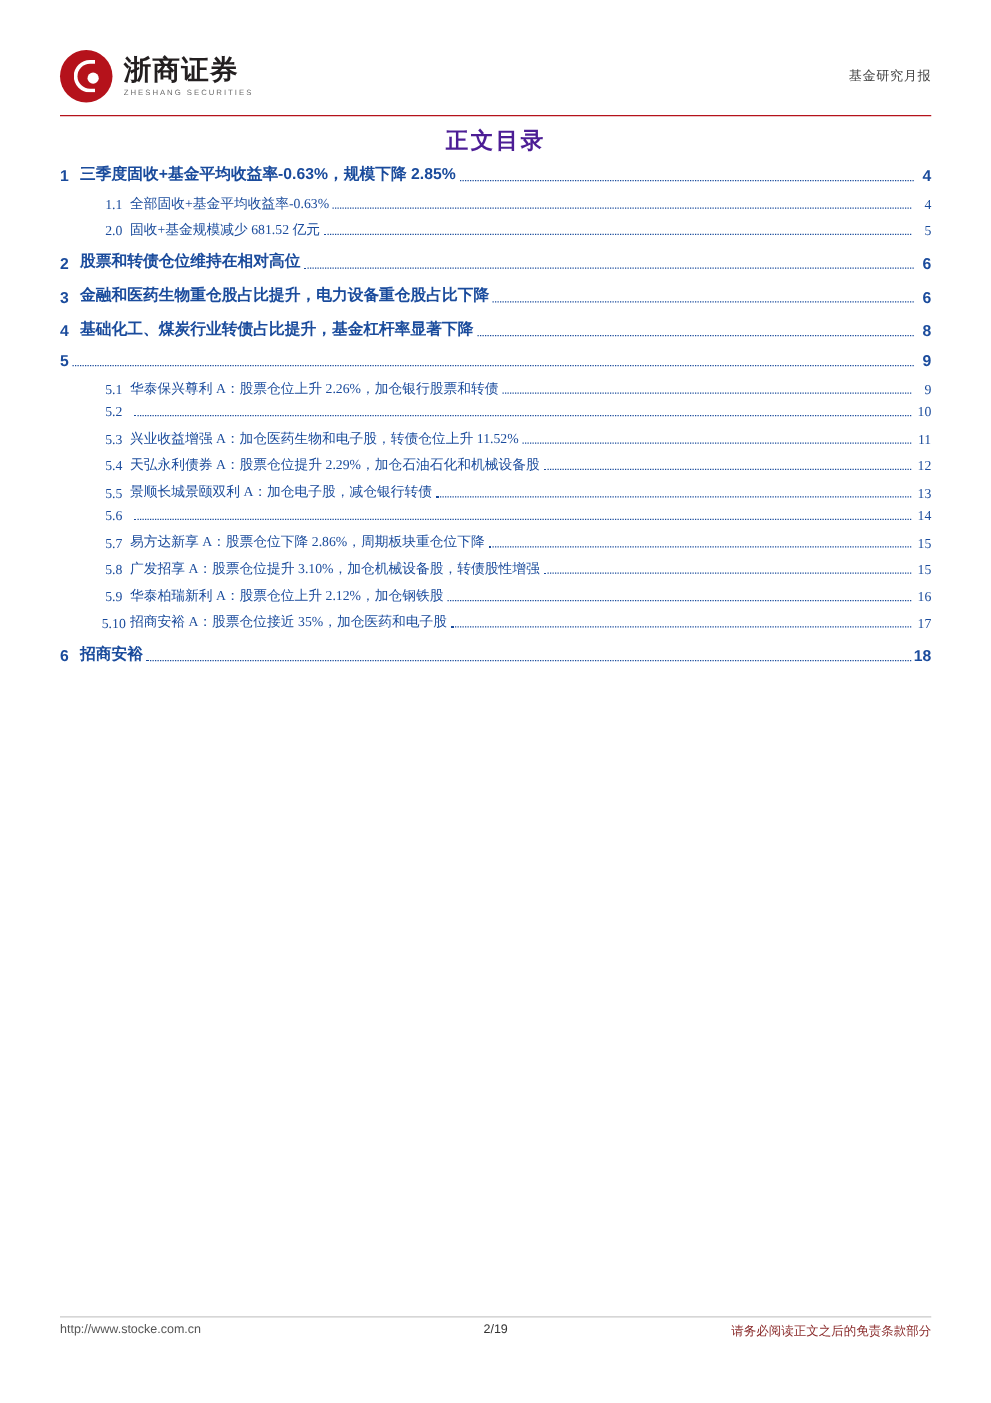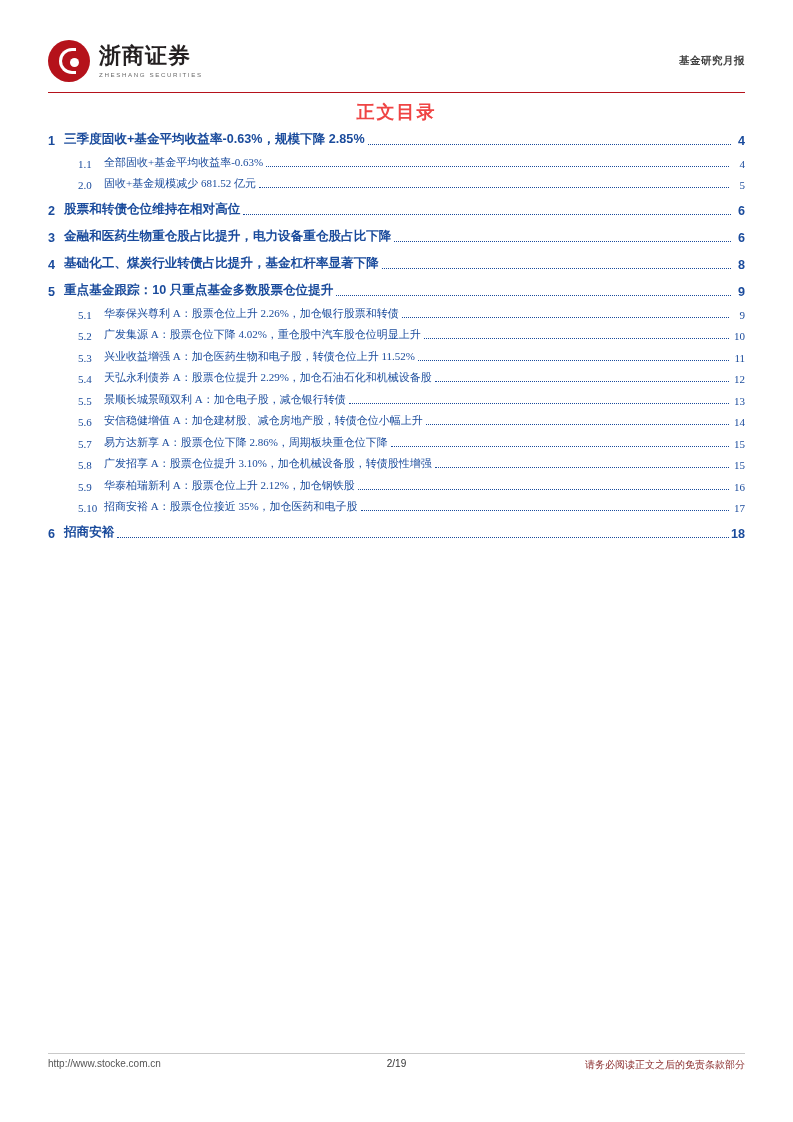--- a/index.html
+++ b/index.html
@@ -88,41 +88,40 @@
     margin-top: 3px;
   }
   .header-right {
     position: absolute;
     right: 0;
     top: 14px;
     font-family: "Liberation Sans", sans-serif;
     font-size: 10.5px;
     color: #3f3f3f;
     letter-spacing: 0.5px;
-    font-weight: bold;
   }
   .header-rule {
     position: absolute;
     left: 48px;
     right: 48px;
     top: 92px;
     border-top: 1.6px solid #b5121b;
   }
 
   
   .toc-title {
     position: absolute;
     top: 100px;
     left: 0;
     right: 0;
     text-align: center;
     font-family: "Liberation Sans", sans-serif;
     font-size: 18px;
     font-weight: bold;
-    color: #ef4444;
+    color: #4c1d95;
     letter-spacing: 2px;
   }
 
   
   .toc {
     position: absolute;
     top: 131px;
     left: 48px;
     right: 48px;
   }
@@ -160,20 +159,21 @@
   .lvl2 {
     font-family: "Liberation Serif", serif;
     font-size: 11px;
     margin-top: 6.5px;
     padding-left: 30px;
     color: #1a4b9c;
   }
   .lvl2 .num {
     display: inline-block;
     min-width: 26px;
+    text-align: center;
   }
   .lvl2 .pg {
     min-width: 14px;
   }
   .lvl1:first-child {
     margin-top: 0;
   }
 
   
   .footer-rule {
@@ -272,35 +272,33 @@
 
     <div class="toc-row lvl1">
       <span class="lbl">4</span>
       <span class="lbl" style="padding-left:9px">基础化工、煤炭行业转债占比提升，基金杠杆率显著下降</span>
       <span class="dots"></span>
       <span class="pg">8</span>
     </div>
 
     <div class="toc-row lvl1">
       <span class="lbl">5</span>
-      <span class="lbl" style="padding-left:9px">重点基金跟踪：10 只重点基金多数股票仓位提升</span>
       <span class="dots"></span>
       <span class="pg">9</span>
     </div>
 
     <div class="toc-row lvl2">
       <span class="lbl num">5.1</span>
       <span class="lbl">华泰保兴尊利 A：股票仓位上升 2.26%，加仓银行股票和转债</span>
       <span class="dots"></span>
       <span class="pg">9</span>
     </div>
 
     <div class="toc-row lvl2">
       <span class="lbl num">5.2</span>
-      <span class="lbl">广发集源 A：股票仓位下降 4.02%，重仓股中汽车股仓位明显上升</span>
       <span class="dots"></span>
       <span class="pg">10</span>
     </div>
 
     <div class="toc-row lvl2">
       <span class="lbl num">5.3</span>
       <span class="lbl">兴业收益增强 A：加仓医药生物和电子股，转债仓位上升 11.52%</span>
       <span class="dots"></span>
       <span class="pg">11</span>
     </div>
@@ -314,21 +312,20 @@
 
     <div class="toc-row lvl2">
       <span class="lbl num">5.5</span>
       <span class="lbl">景顺长城景颐双利 A：加仓电子股，减仓银行转债</span>
       <span class="dots"></span>
       <span class="pg">13</span>
     </div>
 
     <div class="toc-row lvl2">
       <span class="lbl num">5.6</span>
-      <span class="lbl">安信稳健增值 A：加仓建材股、减仓房地产股，转债仓位小幅上升</span>
       <span class="dots"></span>
       <span class="pg">14</span>
     </div>
 
     <div class="toc-row lvl2">
       <span class="lbl num">5.7</span>
       <span class="lbl">易方达新享 A：股票仓位下降 2.86%，周期板块重仓位下降</span>
       <span class="dots"></span>
       <span class="pg">15</span>
     </div>

